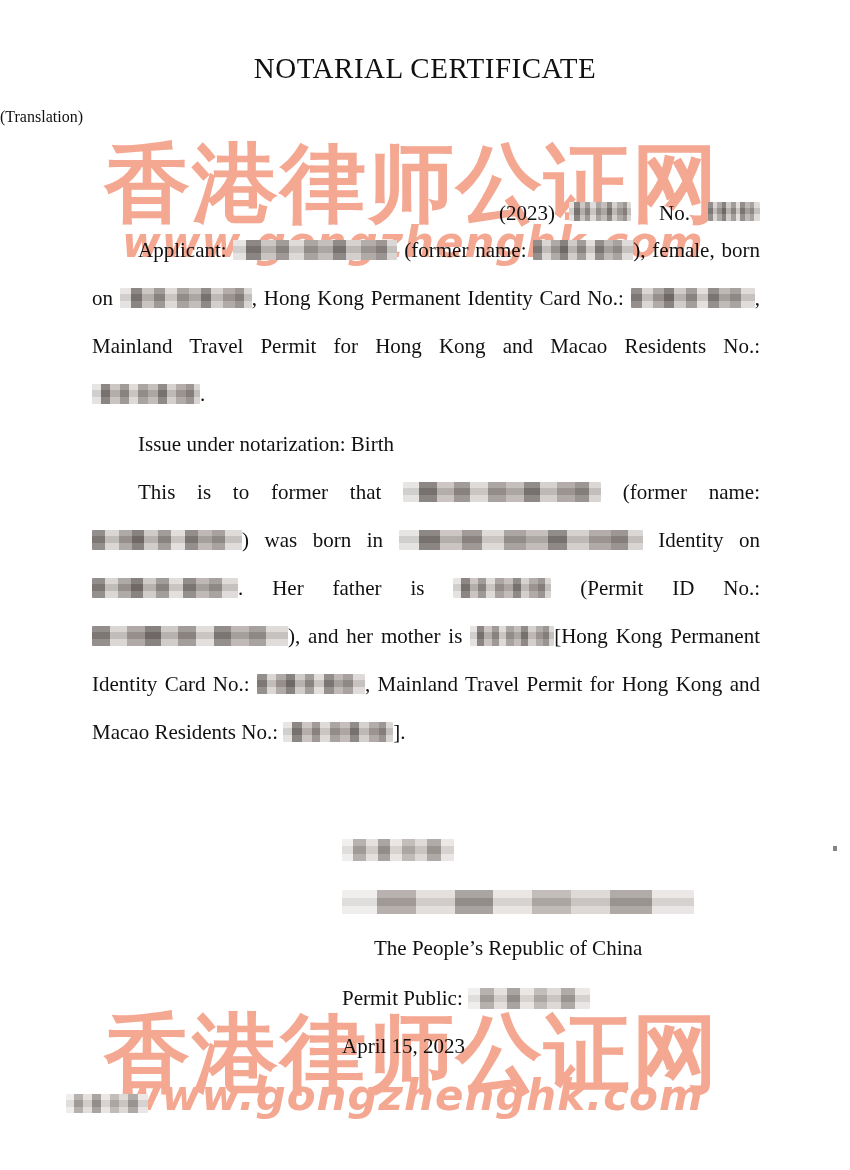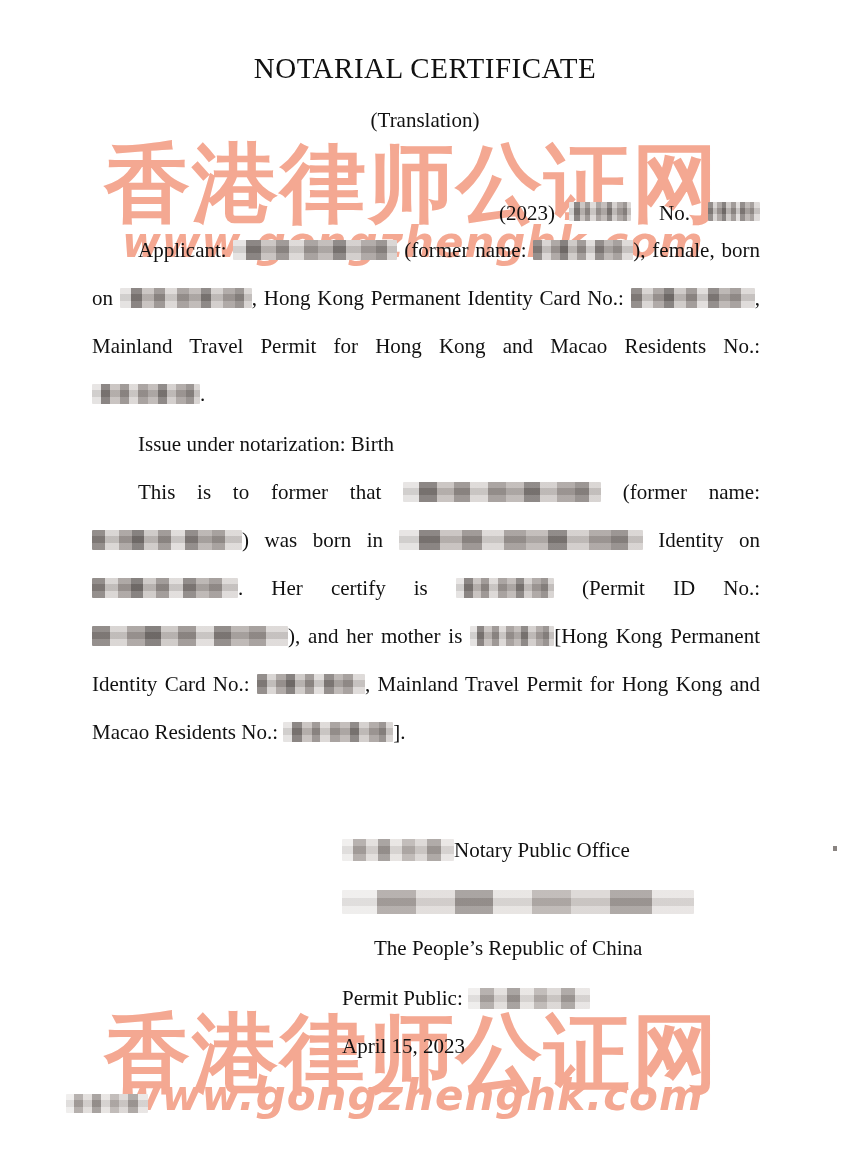--- a/index.html
+++ b/index.html
@@ -62,22 +62,22 @@
     left: 0; top: 52px;
     width: 850px;
     text-align: center;
     font-size: 29px;
     letter-spacing: 0.5px;
   }
   .doc-subtitle {
     position: absolute;
     left: 0; top: 108px;
     width: 850px;
-    text-align: center;
-    font-size: 21px;
+    text-align: left;
+    font-size: 16px;
   }
   .case-line {
     position: absolute;
     right: 90px; top: 201px;
     font-size: 21px;
     display: flex;
     align-items: center;
     gap: 12px;
     white-space: nowrap;
   }
@@ -197,32 +197,32 @@
       <span class="ind"></span><span>Issue under notarization: Birth</span>
     </div>
 
     <div class="para" style="top:468px;">
       <span class="ind"></span><span>This is to former that</span>
       <span class="rd" style="width:198px;height:20px;"></span>
       <span>(former name:</span>
       <span class="rd alt" style="width:150px;height:20px;"></span><span>) was born in</span>
       <span class="rd" style="width:244px;height:20px;"></span>
       <span>Identity on</span>
-      <span class="rd alt" style="width:146px;height:20px;"></span><span>. Her certify is</span>
+      <span class="rd alt" style="width:146px;height:20px;"></span><span>. Her father is</span>
       <span class="rd" style="width:98px;height:20px;"></span>
       <span>(Permit ID No.:</span>
       <span class="rd alt" style="width:196px;height:20px;"></span><span>),</span>
       <span>and her mother is</span>
       <span class="rd" style="width:84px;height:20px;"></span><span>[Hong Kong Permanent Identity Card No.:</span>
       <span class="rd alt" style="width:108px;height:20px;"></span><span>, Mainland Travel Permit for Hong Kong and Macao Residents No.:</span>
       <span class="rd" style="width:110px;height:20px;"></span><span>].</span>
     </div>
 
     <div class="sig" style="left:342px;top:840px;">
-      <span class="rd lite" style="width:112px;height:22px;"></span><span>Notary Public Office</span>
+      <span class="rd lite" style="width:112px;height:22px;"></span>
     </div>
 
     <div class="rd lite rd-bar" style="left:342px;top:890px;width:352px;height:24px;"></div>
 
     <div class="sig" style="left:342px;top:938px;margin-left:32px;">The People’s Republic of China</div>
 
     <div class="sig" style="left:342px;top:988px;">
       <span>Permit Public:</span>
       <span class="rd lite" style="width:122px;height:21px;"></span>
     </div>

